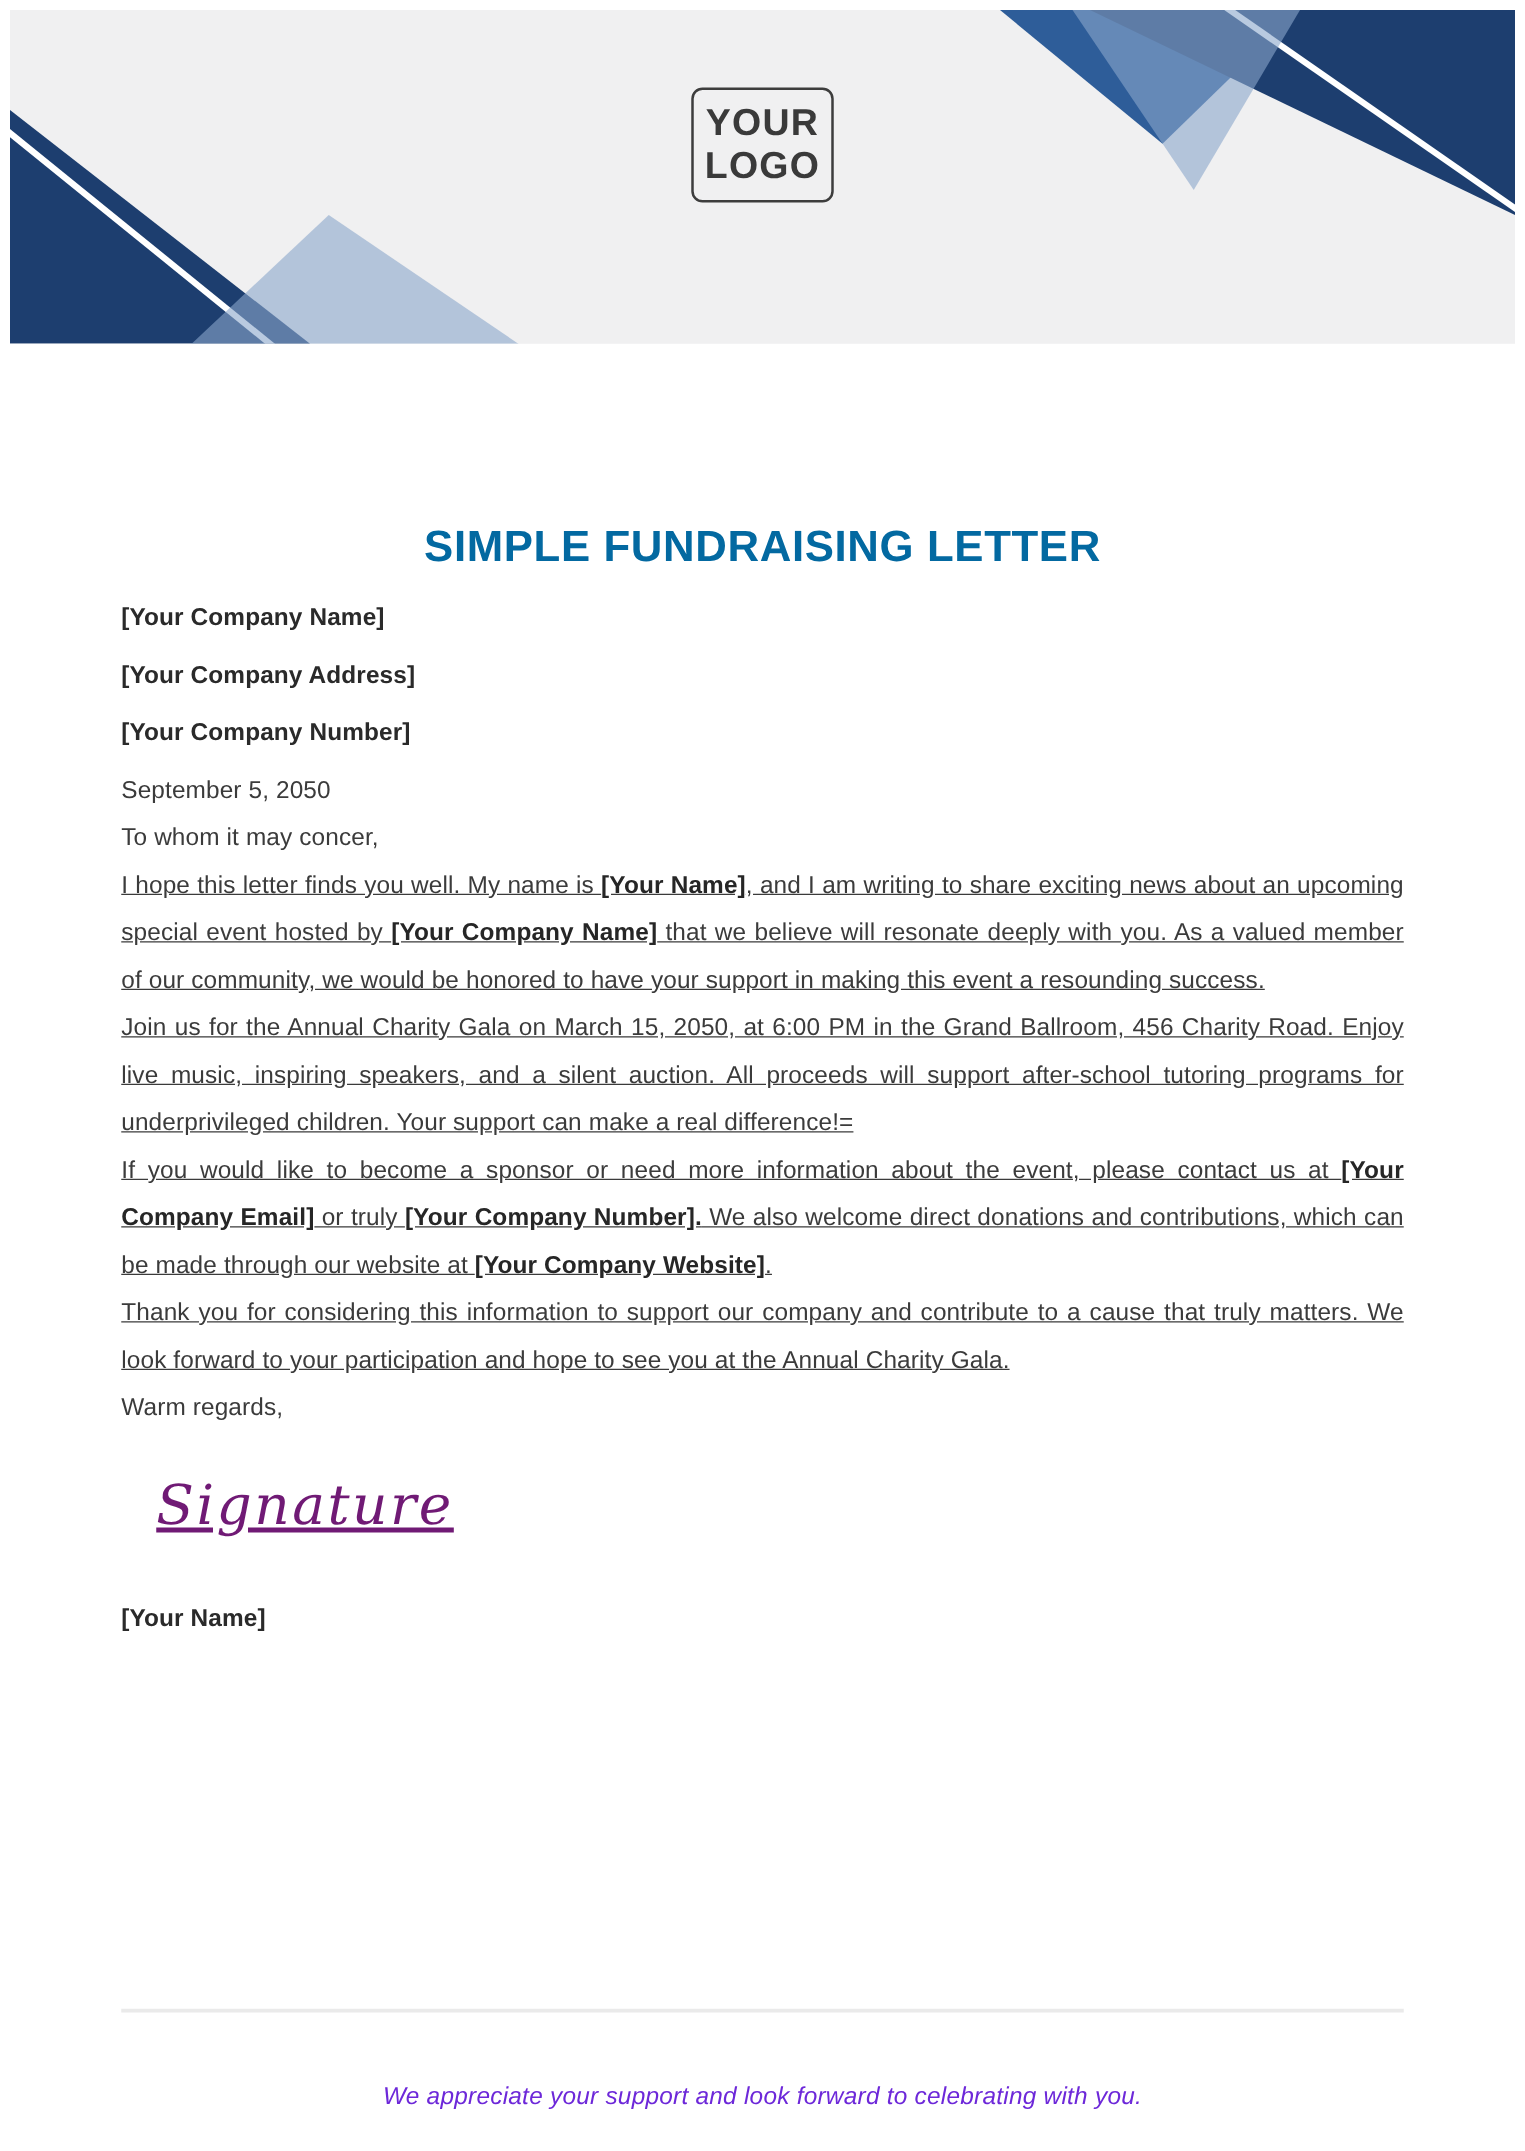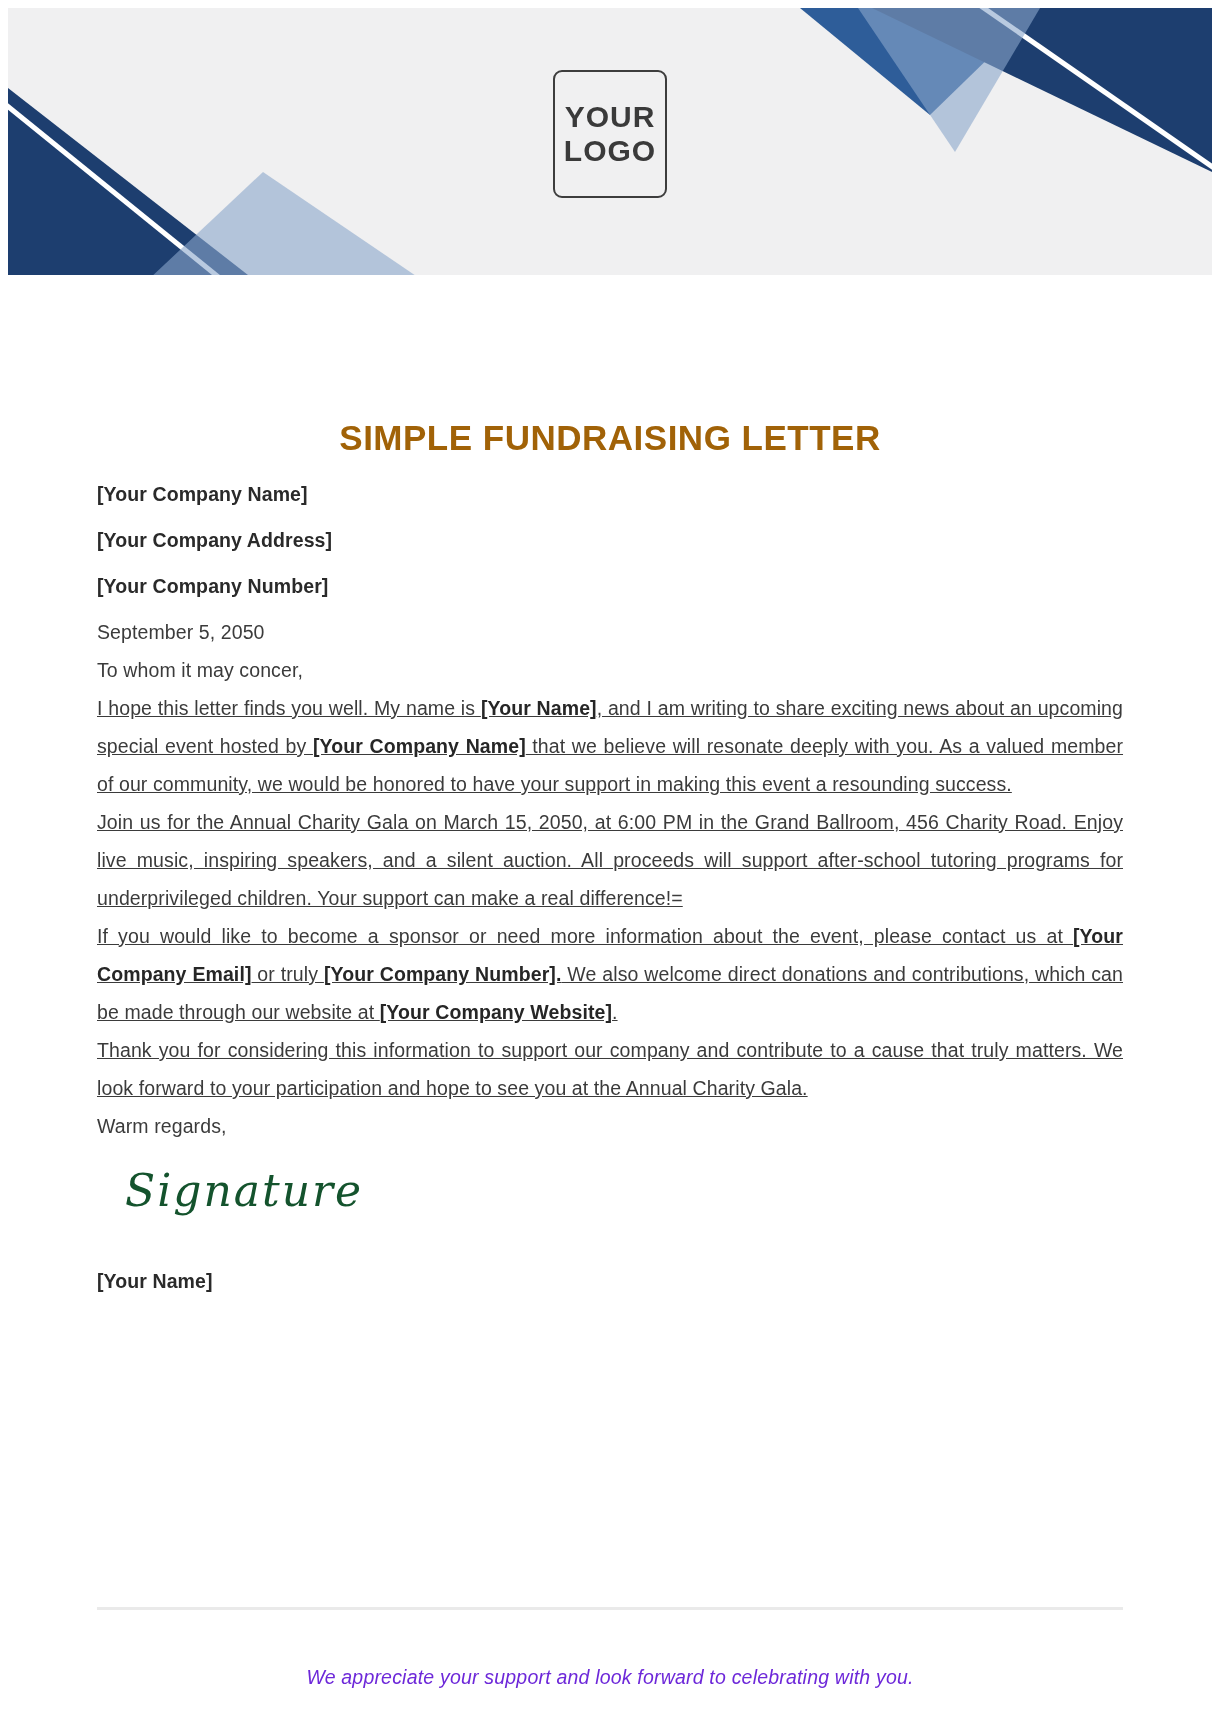--- a/index.html
+++ b/index.html
@@ -23,21 +23,21 @@
   }
   .letterhead svg.deco {
     position: absolute; inset: 0;
     width: 100%; height: 100%;
     display: block;
   }
   .logo-box {
     position: absolute;
     left: 50%; top: 62px;
     transform: translateX(-50%);
-    width: 114px; height: 128px;
+    width: 114px; height: 92px;
     border: 2px solid #3d3d3d;
     border-radius: 9px;
     display: flex; flex-direction: column;
     align-items: center; justify-content: center;
     background: transparent;
   }
   .logo-box .logo-line {
     font-size: 30px;
     font-weight: 600;
     letter-spacing: 1px;
@@ -60,34 +60,35 @@
     left: 97px; right: 97px; top: 275px;
     color: #3b3b3b;
   }
   .letter-title {
     margin-top: 140px;
     margin-bottom: 14px;
     text-align: center;
     font-size: 35px;
     font-weight: 700;
     letter-spacing: 0.5px;
-    color: #a16207;
+    color: #0369a1;
     line-height: 46px;
   }
   .line { font-size: 19.5px; line-height: 38px; letter-spacing: 0.1px; }
   .bold-line { font-weight: 700; color: #2a2a2a; margin-bottom: 8px; }
   .para { font-size: 19.5px; line-height: 38px; text-align: justify; letter-spacing: 0.1px; text-decoration: underline; }
   .para b { color: #262626; }
   .signature-script {
-    margin: 20px 0 0 28px;
+    margin: 34px 0 0 28px;
     font-family: "DejaVu Serif", serif;
     font-style: italic;
     font-size: 44px;
-    color: #14532d;
+    color: #701a75;
     letter-spacing: 2px;
+    text-decoration: underline;
   }
   .signer-name { margin-top: 46px; font-weight: 700; color: #2a2a2a; }
   .signer-title { margin-top: 8px; }
   .divider {
     position: absolute;
     left: 97px; right: 97px;
     top: 1607px;
     height: 3px;
     border: none;
     background: #eaeaea;

